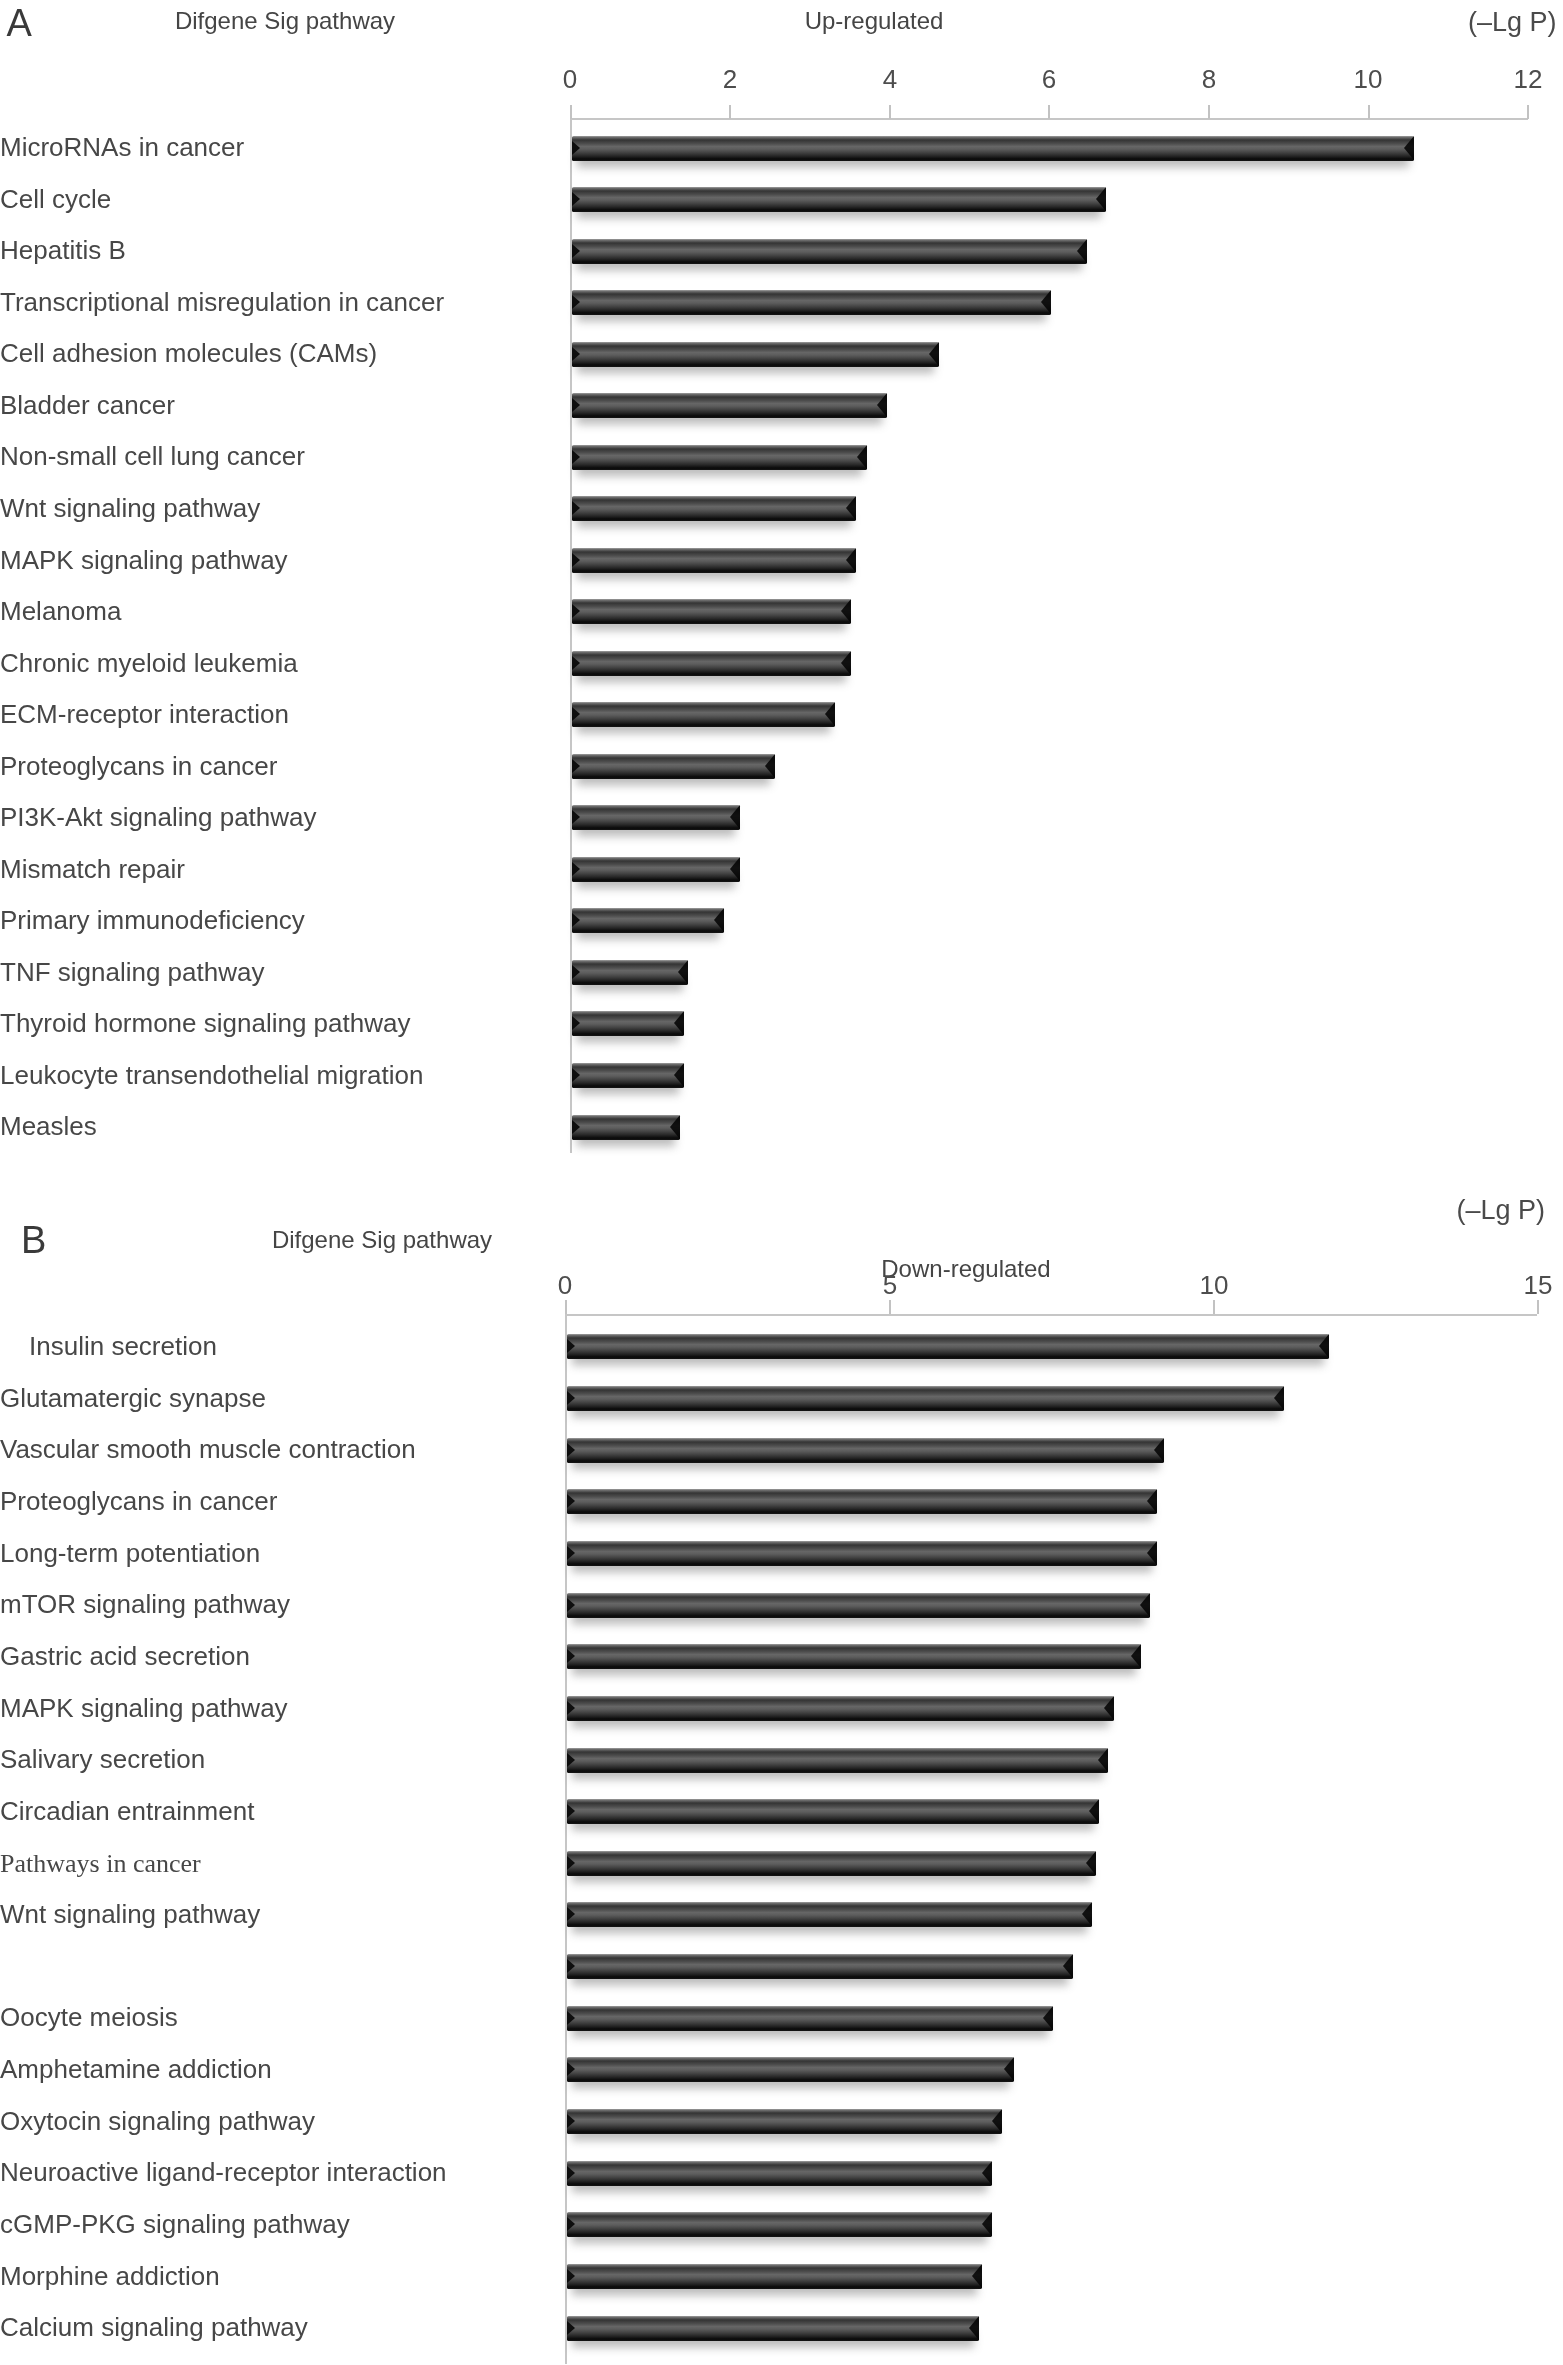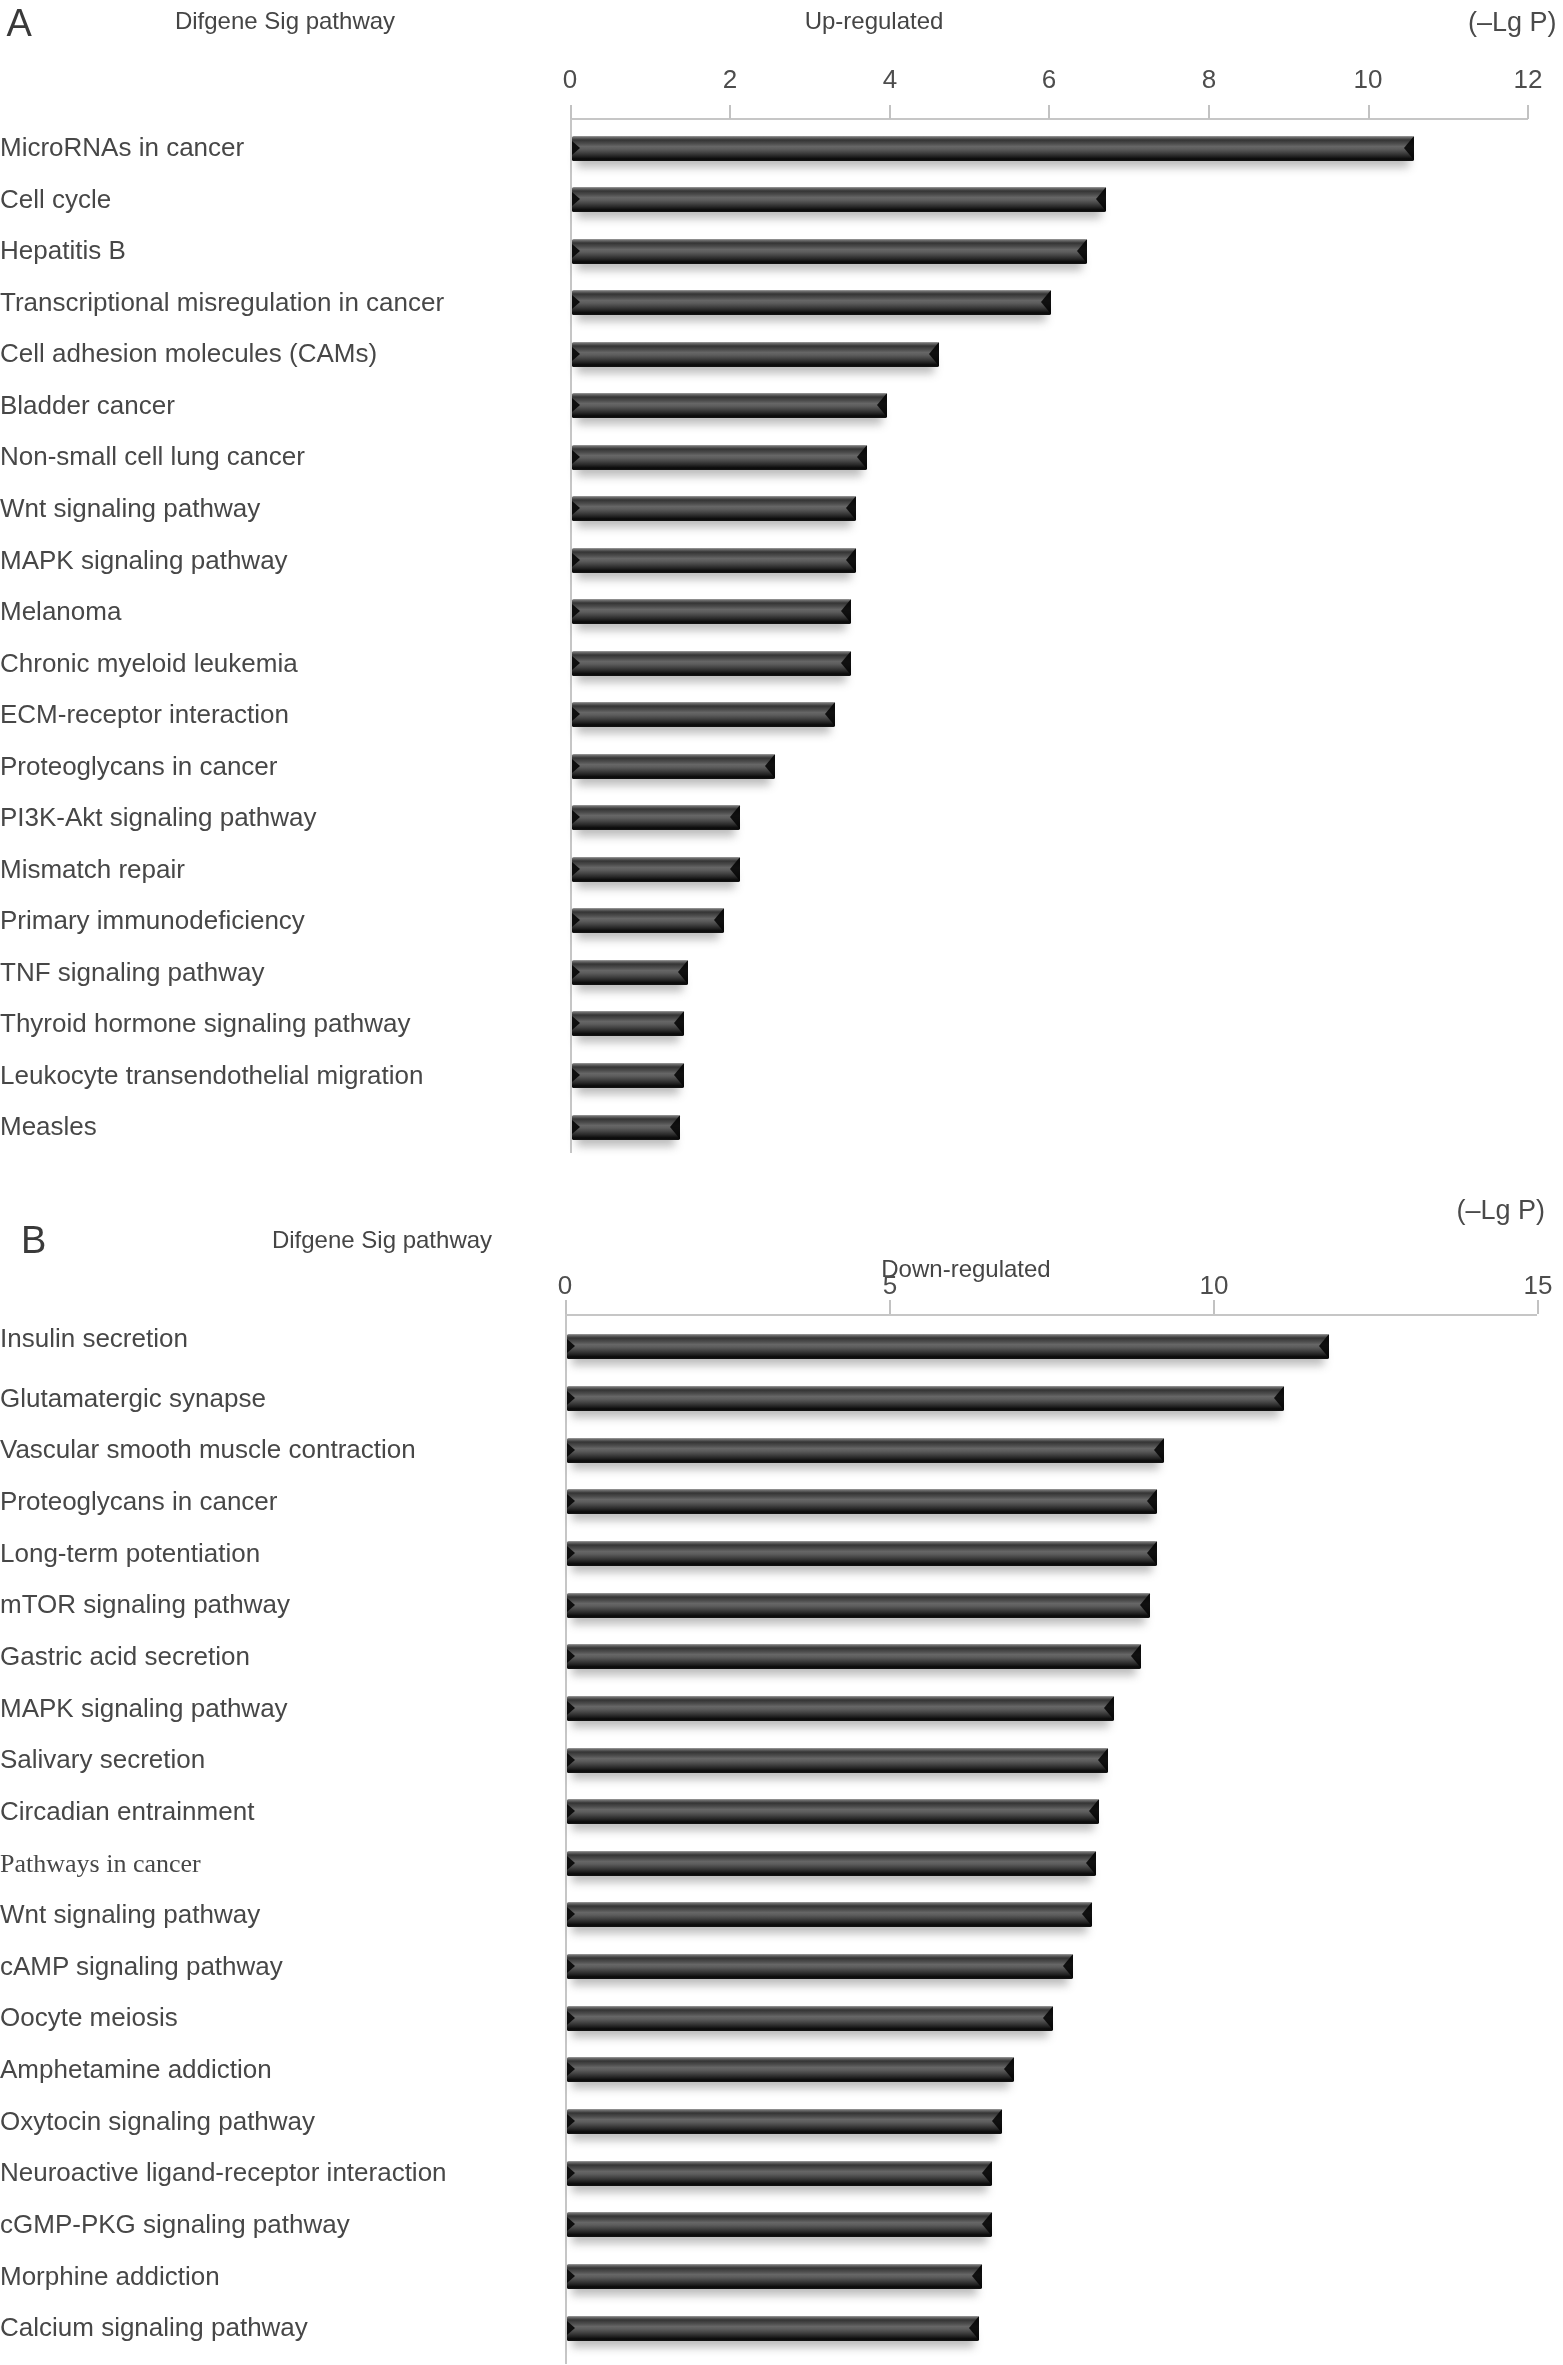--- a/index.html
+++ b/index.html
@@ -132,21 +132,21 @@
         <div class="x-axis-line" style="left: 565px; top: 121px; width: 972px;"></div>
         <div class="y-axis-line" style="left: 565px; top: 121px; height: 1050px;"></div>
         <div class="tick" style="left: 565px; top: 107px; height: 14px;"></div>
         <div class="tick-label" style="left: 565px; top: 77px;">0</div>
         <div class="tick" style="left: 889px; top: 107px; height: 14px;"></div>
         <div class="tick-label" style="left: 890px; top: 77px;">5</div>
         <div class="tick" style="left: 1213px; top: 107px; height: 14px;"></div>
         <div class="tick-label" style="left: 1214px; top: 77px;">10</div>
         <div class="tick" style="left: 1537px; top: 107px; height: 14px;"></div>
         <div class="tick-label" style="left: 1538px; top: 77px;">15</div>
-        <div class="category-label" style="width: 554px; top: 130px; line-height: 31px;">Insulin secretion</div>
+        <div class="category-label" style="width: 554px; top: 138px; line-height: 31px; padding-left: 29px;">Insulin secretion</div>
         <div class="bar" style="left: 567px; top: 141px; width: 762px;"></div>
         <div class="category-label" style="width: 554px; top: 190px; line-height: 31px;">Glutamatergic synapse</div>
         <div class="bar" style="left: 567px; top: 193px; width: 717px;"></div>
         <div class="category-label" style="width: 554px; top: 241px; line-height: 31px;">Vascular smooth muscle contraction</div>
         <div class="bar" style="left: 567px; top: 245px; width: 597px;"></div>
         <div class="category-label" style="width: 554px; top: 293px; line-height: 31px;">Proteoglycans in cancer</div>
         <div class="bar" style="left: 567px; top: 296px; width: 590px;"></div>
         <div class="category-label" style="width: 554px; top: 345px; line-height: 31px;">Long-term potentiation</div>
         <div class="bar" style="left: 567px; top: 348px; width: 590px;"></div>
         <div class="category-label" style="width: 554px; top: 396px; line-height: 31px;">mTOR signaling pathway</div>
@@ -156,21 +156,20 @@
         <div class="category-label" style="width: 554px; top: 500px; line-height: 31px;">MAPK signaling pathway</div>
         <div class="bar" style="left: 567px; top: 503px; width: 547px;"></div>
         <div class="category-label" style="width: 554px; top: 551px; line-height: 31px;">Salivary secretion</div>
         <div class="bar" style="left: 567px; top: 555px; width: 541px;"></div>
         <div class="category-label" style="width: 554px; top: 603px; line-height: 31px;">Circadian entrainment</div>
         <div class="bar" style="left: 567px; top: 606px; width: 532px;"></div>
         <div class="category-label" style="width: 554px; top: 655px; line-height: 31px; font-family: Liberation Serif, serif;">Pathways in cancer</div>
         <div class="bar" style="left: 567px; top: 658px; width: 529px;"></div>
         <div class="category-label" style="width: 554px; top: 706px; line-height: 31px;">Wnt signaling pathway</div>
         <div class="bar" style="left: 567px; top: 709px; width: 525px;"></div>
-        <div class="category-label" style="width: 554px; top: 758px; line-height: 31px;">cAMP signaling pathway</div>
         <div class="bar" style="left: 567px; top: 761px; width: 506px;"></div>
         <div class="category-label" style="width: 554px; top: 809px; line-height: 31px;">Oocyte meiosis</div>
         <div class="bar" style="left: 567px; top: 813px; width: 486px;"></div>
         <div class="category-label" style="width: 554px; top: 861px; line-height: 31px;">Amphetamine addiction</div>
         <div class="bar" style="left: 567px; top: 864px; width: 447px;"></div>
         <div class="category-label" style="width: 554px; top: 913px; line-height: 31px;">Oxytocin signaling pathway</div>
         <div class="bar" style="left: 567px; top: 916px; width: 435px;"></div>
         <div class="category-label" style="width: 554px; top: 964px; line-height: 31px;">Neuroactive ligand-receptor interaction</div>
         <div class="bar" style="left: 567px; top: 968px; width: 425px;"></div>
         <div class="category-label" style="width: 554px; top: 1016px; line-height: 31px;">cGMP-PKG signaling pathway</div>

